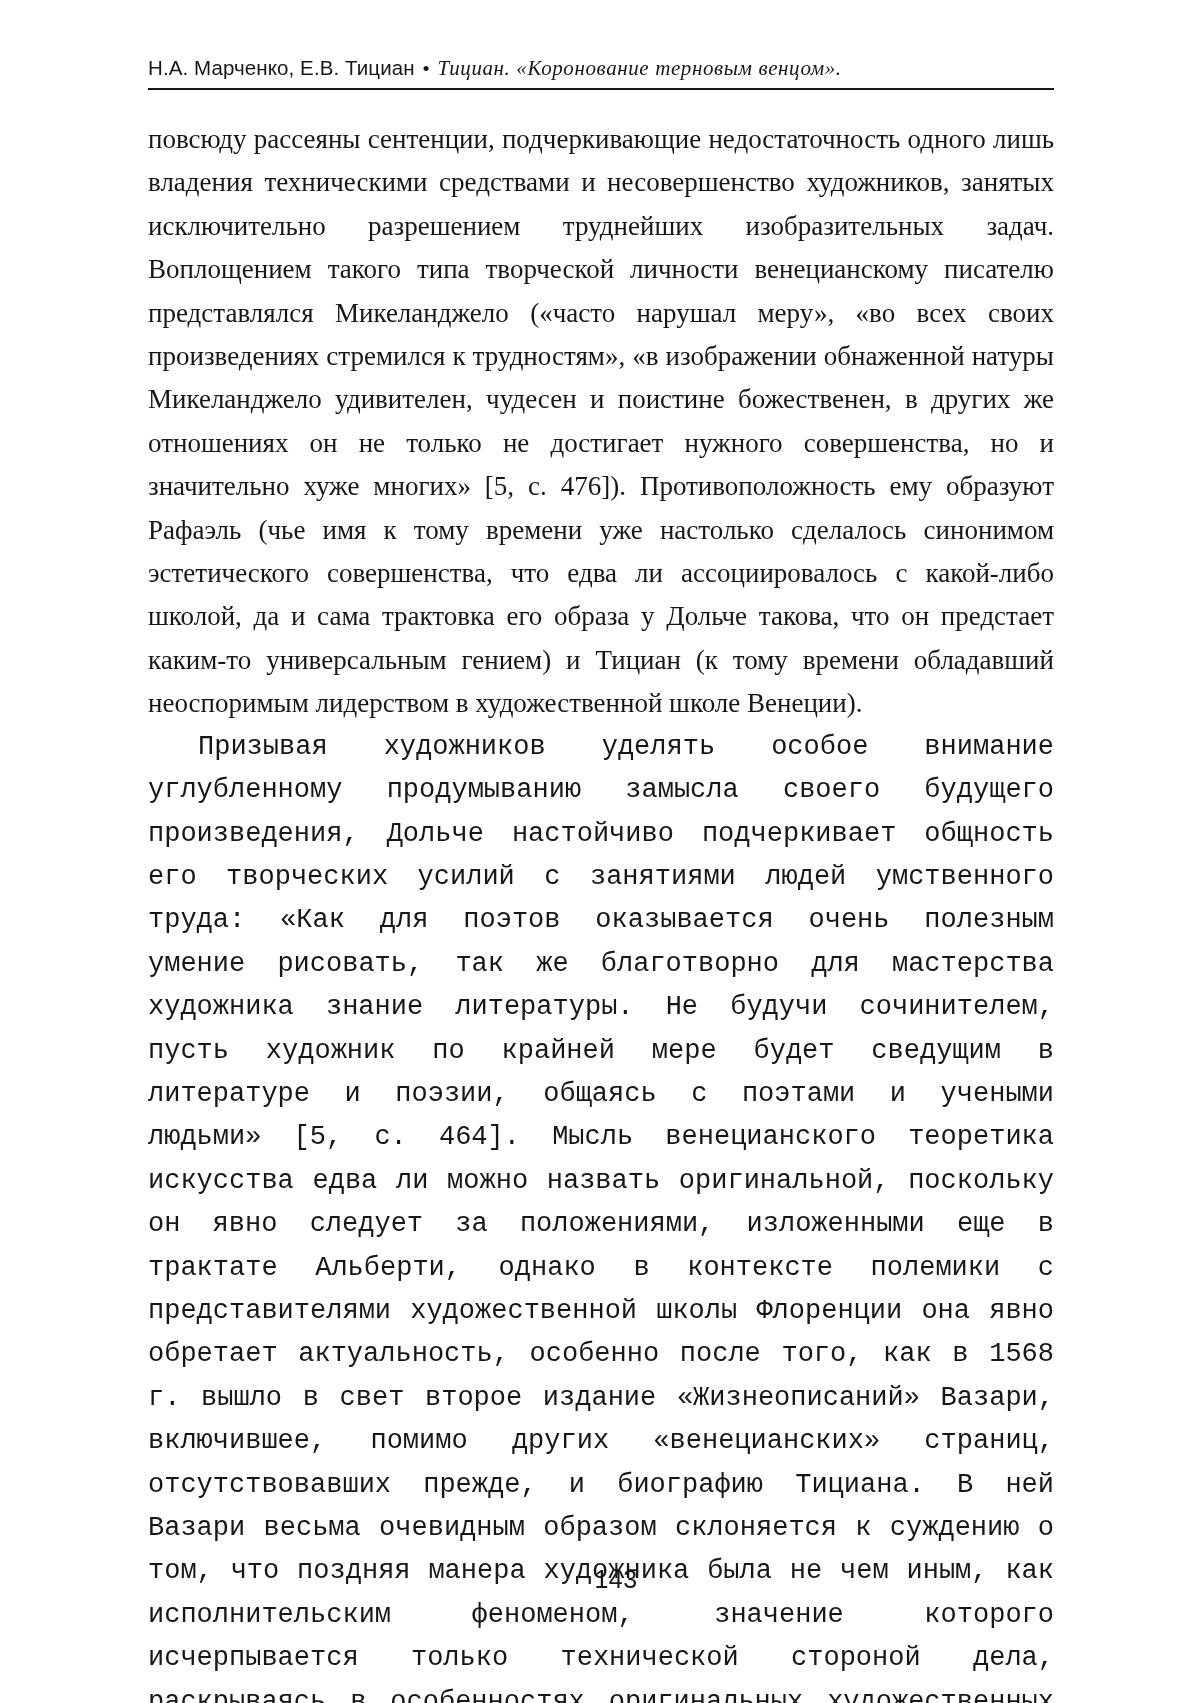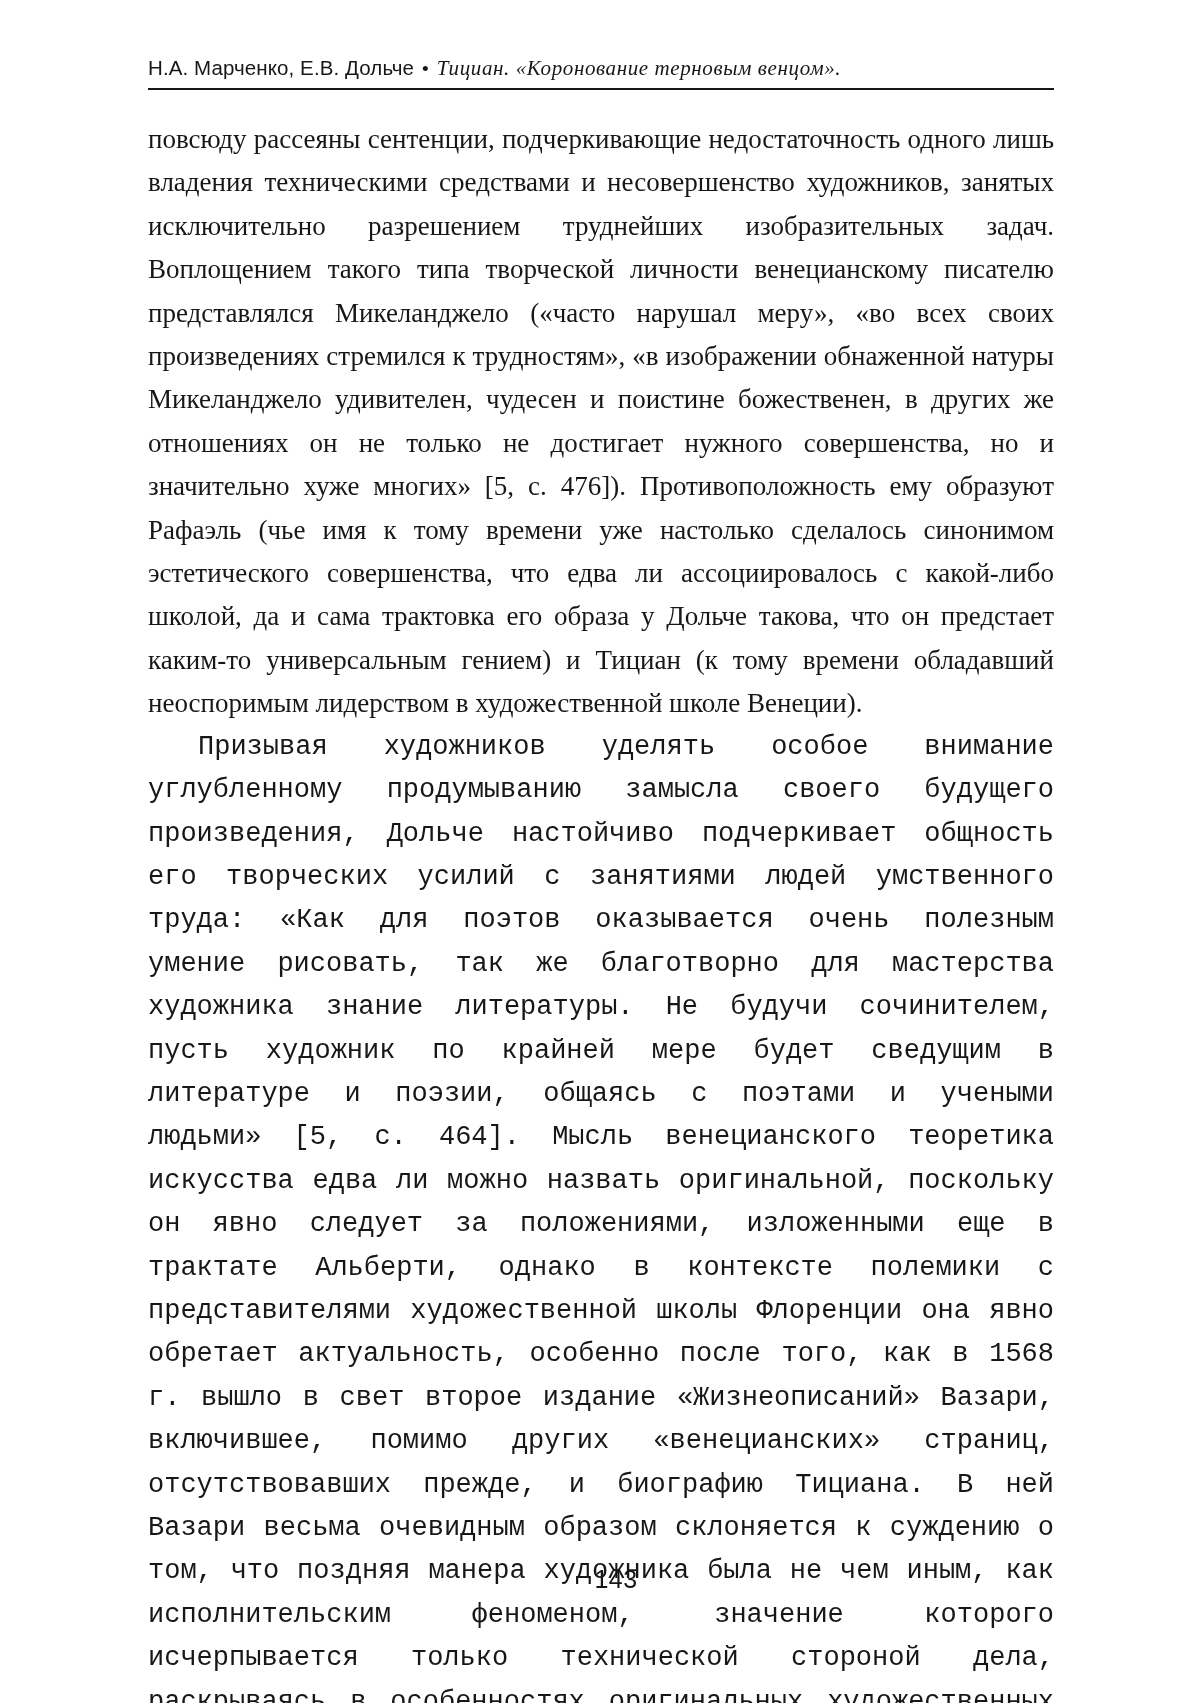--- a/index.html
+++ b/index.html
@@ -82,21 +82,21 @@
     font-size: 25px;
     letter-spacing: 0.5px;
   }
 </style>
 </head>
 <body>
 
 <div class="page">
 
   <div class="running-head">
-    <span class="authors">Н.А. Марченко, Е.В. Дольче</span><span class="sep">•</span><span class="work">Тициан. «Коронование терновым венцом».</span>
+    <span class="authors">Н.А. Марченко, Е.В. Тициан</span><span class="sep">•</span><span class="work">Тициан. «Коронование терновым венцом».</span>
   </div>
 
   <div class="head-rule"></div>
 
   <div class="body-text">
     <p>повсюду рассеяны сентенции, подчеркивающие недостаточность одного лишь владения техническими средствами и несовершенство художников, занятых исключительно разрешением труднейших изобразительных задач. Воплощением такого типа творческой личности венецианскому писателю представлялся Микеланджело («часто нарушал меру», «во всех своих произведениях стремился к трудностям», «в изображении обнаженной натуры Микеланджело удивителен, чудесен и поистине божественен, в других же отношениях он не только не достигает нужного совершенства, но и значительно хуже многих» [5, с. 476]). Противоположность ему образуют Рафаэль (чье имя к тому времени уже настолько сделалось синонимом эстетического совершенства, что едва ли ассоциировалось с какой-либо школой, да и сама трактовка его образа у Дольче такова, что он предстает каким-то универсальным гением) и Тициан (к тому времени обладавший неоспоримым лидерством в художественной школе Венеции).</p>
     <p class="indent">Призывая художников уделять особое внимание углубленному продумыванию замысла своего будущего произведения, Дольче настойчиво подчеркивает общность его творческих усилий с занятиями людей умственного труда: «Как для поэтов оказывается очень полезным умение рисовать, так же благотворно для мастерства художника знание литературы. Не будучи сочинителем, пусть художник по крайней мере будет сведущим в литературе и поэзии, общаясь с поэтами и учеными людьми» [5, с. 464]. Мысль венецианского теоретика искусства едва ли можно назвать оригинальной, поскольку он явно следует за положениями, изложенными еще в трактате Альберти, однако в контексте полемики с представителями художественной школы Флоренции она явно обретает актуальность, особенно после того, как в 1568 г. вышло в свет второе издание «Жизнеописаний» Вазари, включившее, помимо других «венецианских» страниц, отсутствовавших прежде, и биографию Тициана. В ней Вазари весьма очевидным образом склоняется к суждению о том, что поздняя манера художника была не чем иным, как исполнительским феноменом, значение которого исчерпывается только технической стороной дела, раскрываясь в особенностях оригинальных художественных приемов, но</p>
   </div>
 
   <div class="folio">143</div>

